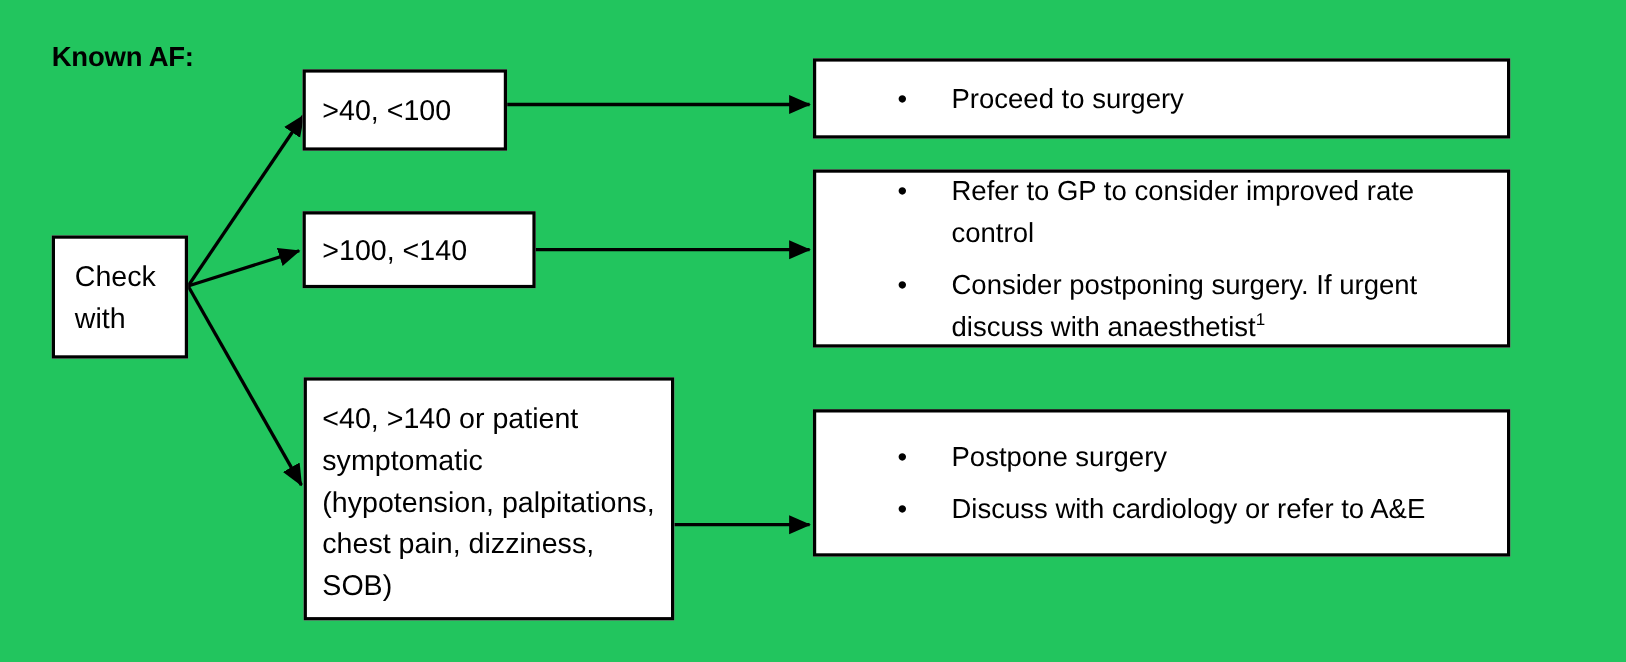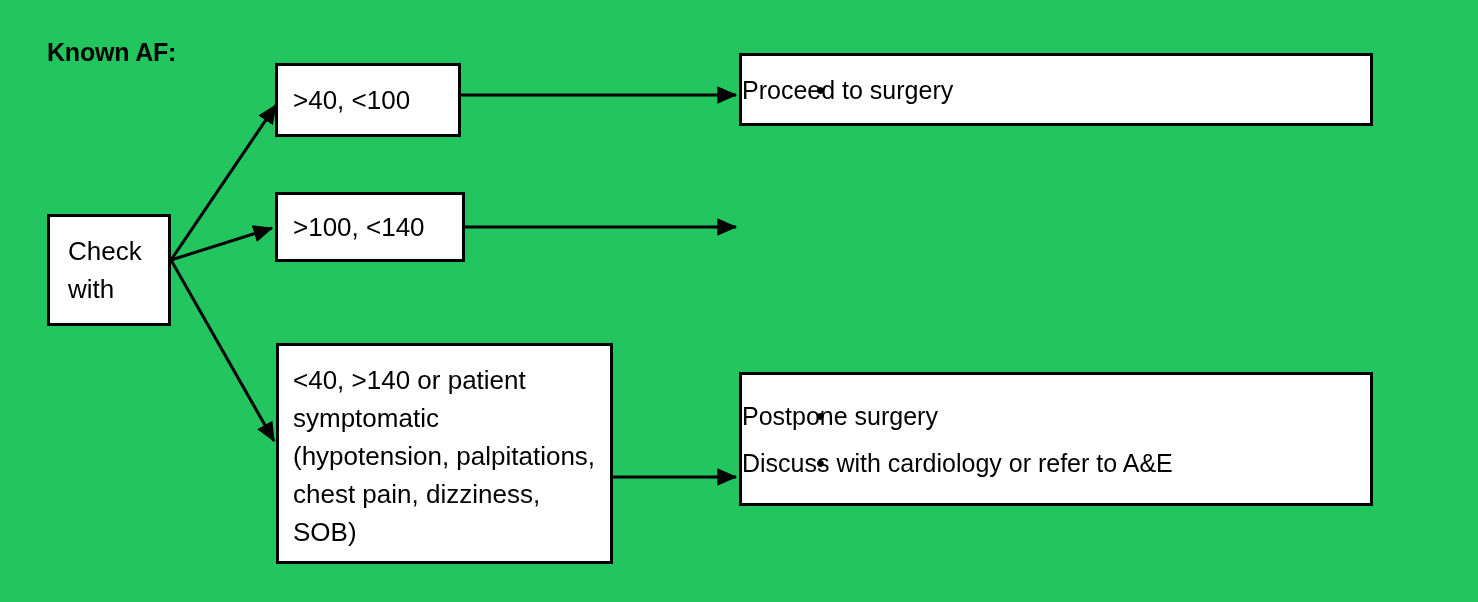--- a/index.html
+++ b/index.html
@@ -71,21 +71,21 @@
   }
   #node-rate-1 {
     left: 275px;
     top: 63px;
     width: 186px;
     height: 74px;
   }
   #node-rate-2 {
     left: 275px;
     top: 192px;
-    width: 190px;
+    width: 212px;
     height: 70px;
   }
   #node-rate-3 {
     left: 276px;
     top: 343px;
     width: 337px;
     height: 221px;
     display: block;
   }
   #node-rate-3 .node-text {
@@ -104,20 +104,21 @@
   ul.bullets {
     margin: 0;
     padding: 0;
     list-style: none;
     width: 100%;
   }
   ul.bullets li {
     position: relative;
     font-size: 25px;
     line-height: 38px;
+    padding-left: 123px;
     padding-right: 24px;
   }
   ul.bullets li + li {
     margin-top: 9px;
   }
   ul.bullets li::before {
     content: "\2022";
     position: absolute;
     left: 74px;
     top: 0;
@@ -170,20 +171,30 @@
   </div>
 
   <div class="node action" id="node-action-1">
     <ul class="bullets">
       <li>
         <span>Proceed to surgery</span><sup></sup>
       </li>
     </ul>
   </div>
 
+  <div class="node action" id="node-action-2">
+    <ul class="bullets">
+      <li>
+        <span>Refer to GP to consider improved rate control</span><sup></sup>
+      </li>
+      <li>
+        <span>Consider postponing surgery.  If urgent discuss with anaesthetist</span><sup>1</sup>
+      </li>
+    </ul>
+  </div>
 
   <div class="node action" id="node-action-3">
     <ul class="bullets">
       <li>
         <span>Postpone surgery</span><sup></sup>
       </li>
       <li>
         <span>Discuss with cardiology or refer to A&amp;E</span><sup></sup>
       </li>
     </ul>

